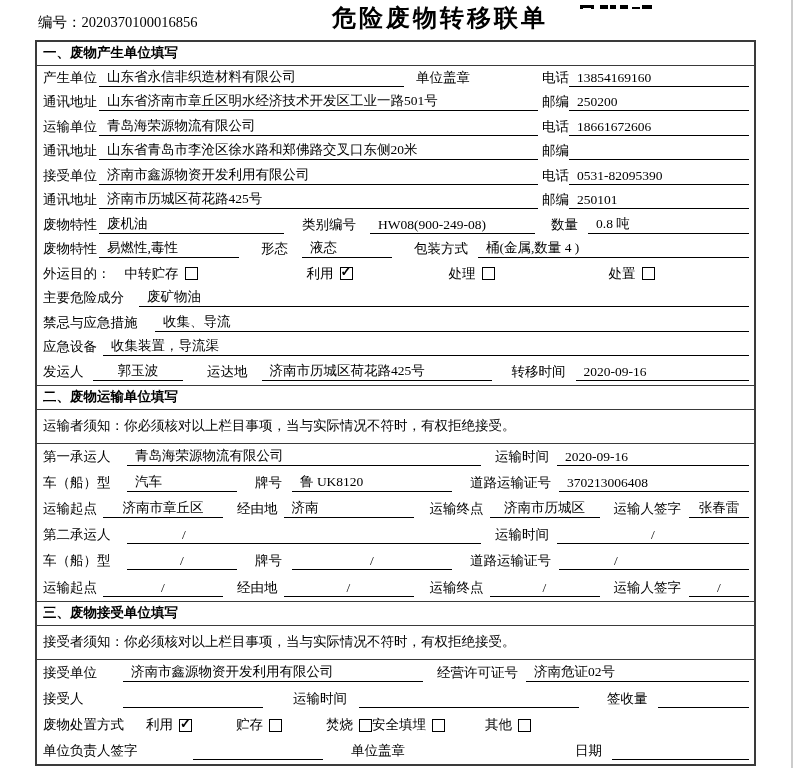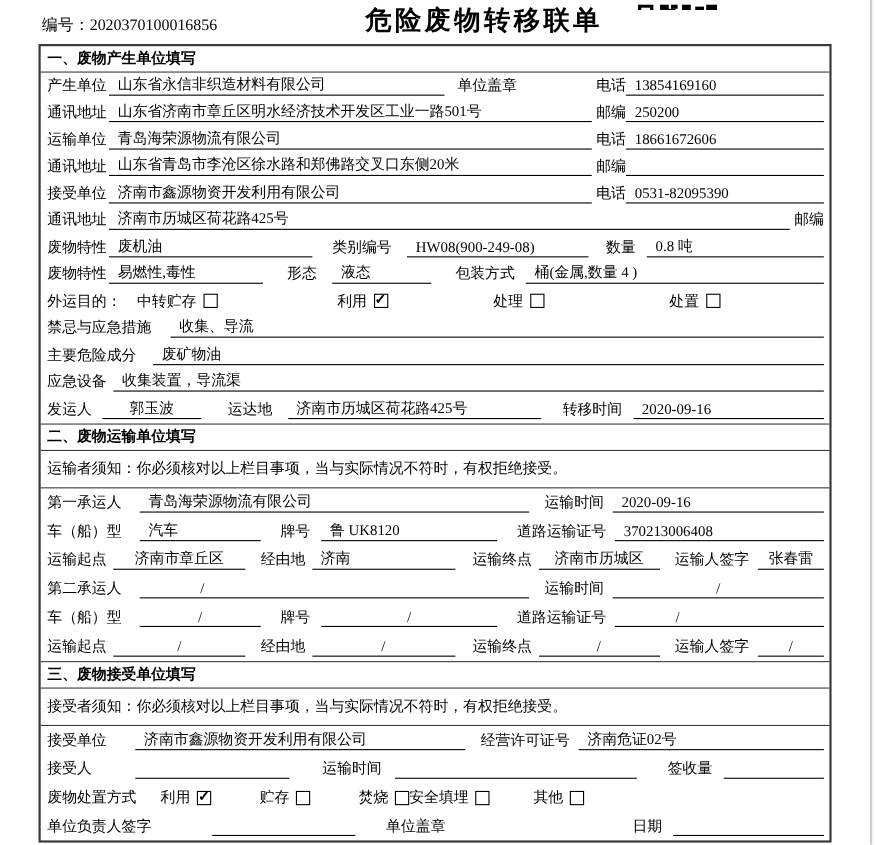--- a/index.html
+++ b/index.html
@@ -110,20 +110,21 @@
     <div class="row">
       <span class="lbl w56">接受单位</span>
       <span class="val grow">济南市鑫源物资开发利用有限公司</span>
       <span class="rlbl ml">电话</span>
       <span class="val rval">0531-82095390</span>
     </div>
     <div class="row">
       <span class="lbl w56">通讯地址</span>
       <span class="val grow">济南市历城区荷花路425号</span>
       <span class="rlbl ml">邮编</span>
+      <span class="val rval">250101</span>
     </div>
     <div class="row">
       <span class="lbl w56">废物特性</span>
       <span class="val w185">废机油</span>
       <span class="rlbl" style="padding:0 14px 0 18px;">类别编号</span>
       <span class="val w165">HW08(900-249-08)</span>
       <span class="rlbl" style="padding:0 10px 0 16px;">数量</span>
       <span class="val grow">0.8 吨</span>
     </div>
     <div class="row">
@@ -147,26 +148,26 @@
       <span class="opt" style="width:160px;">
         <span>处理</span>
         <span class="cb" data-checked="false"></span>
       </span>
       <span class="opt">
         <span>处置</span>
         <span class="cb" data-checked="false"></span>
       </span>
     </div>
     <div class="row">
+      <span class="lbl w96">主要危险成分</span>
+      <span class="val grow">废矿物油</span>
+    </div>
+    <div class="row">
       <span class="lbl w112">禁忌与应急措施</span>
       <span class="val grow">收集、导流</span>
-    </div>
-    <div class="row">
-      <span class="lbl w96">主要危险成分</span>
-      <span class="val grow">废矿物油</span>
     </div>
     <div class="row">
       <span class="lbl w60">应急设备</span>
       <span class="val grow">收集装置，导流渠</span>
     </div>
     <div class="row">
       <span class="lbl" style="width:50px;">发运人</span>
       <span class="val w90 c">郭玉波</span>
       <span class="rlbl" style="padding:0 14px 0 24px;">运达地</span>
       <span class="val w230">济南市历城区荷花路425号</span>

